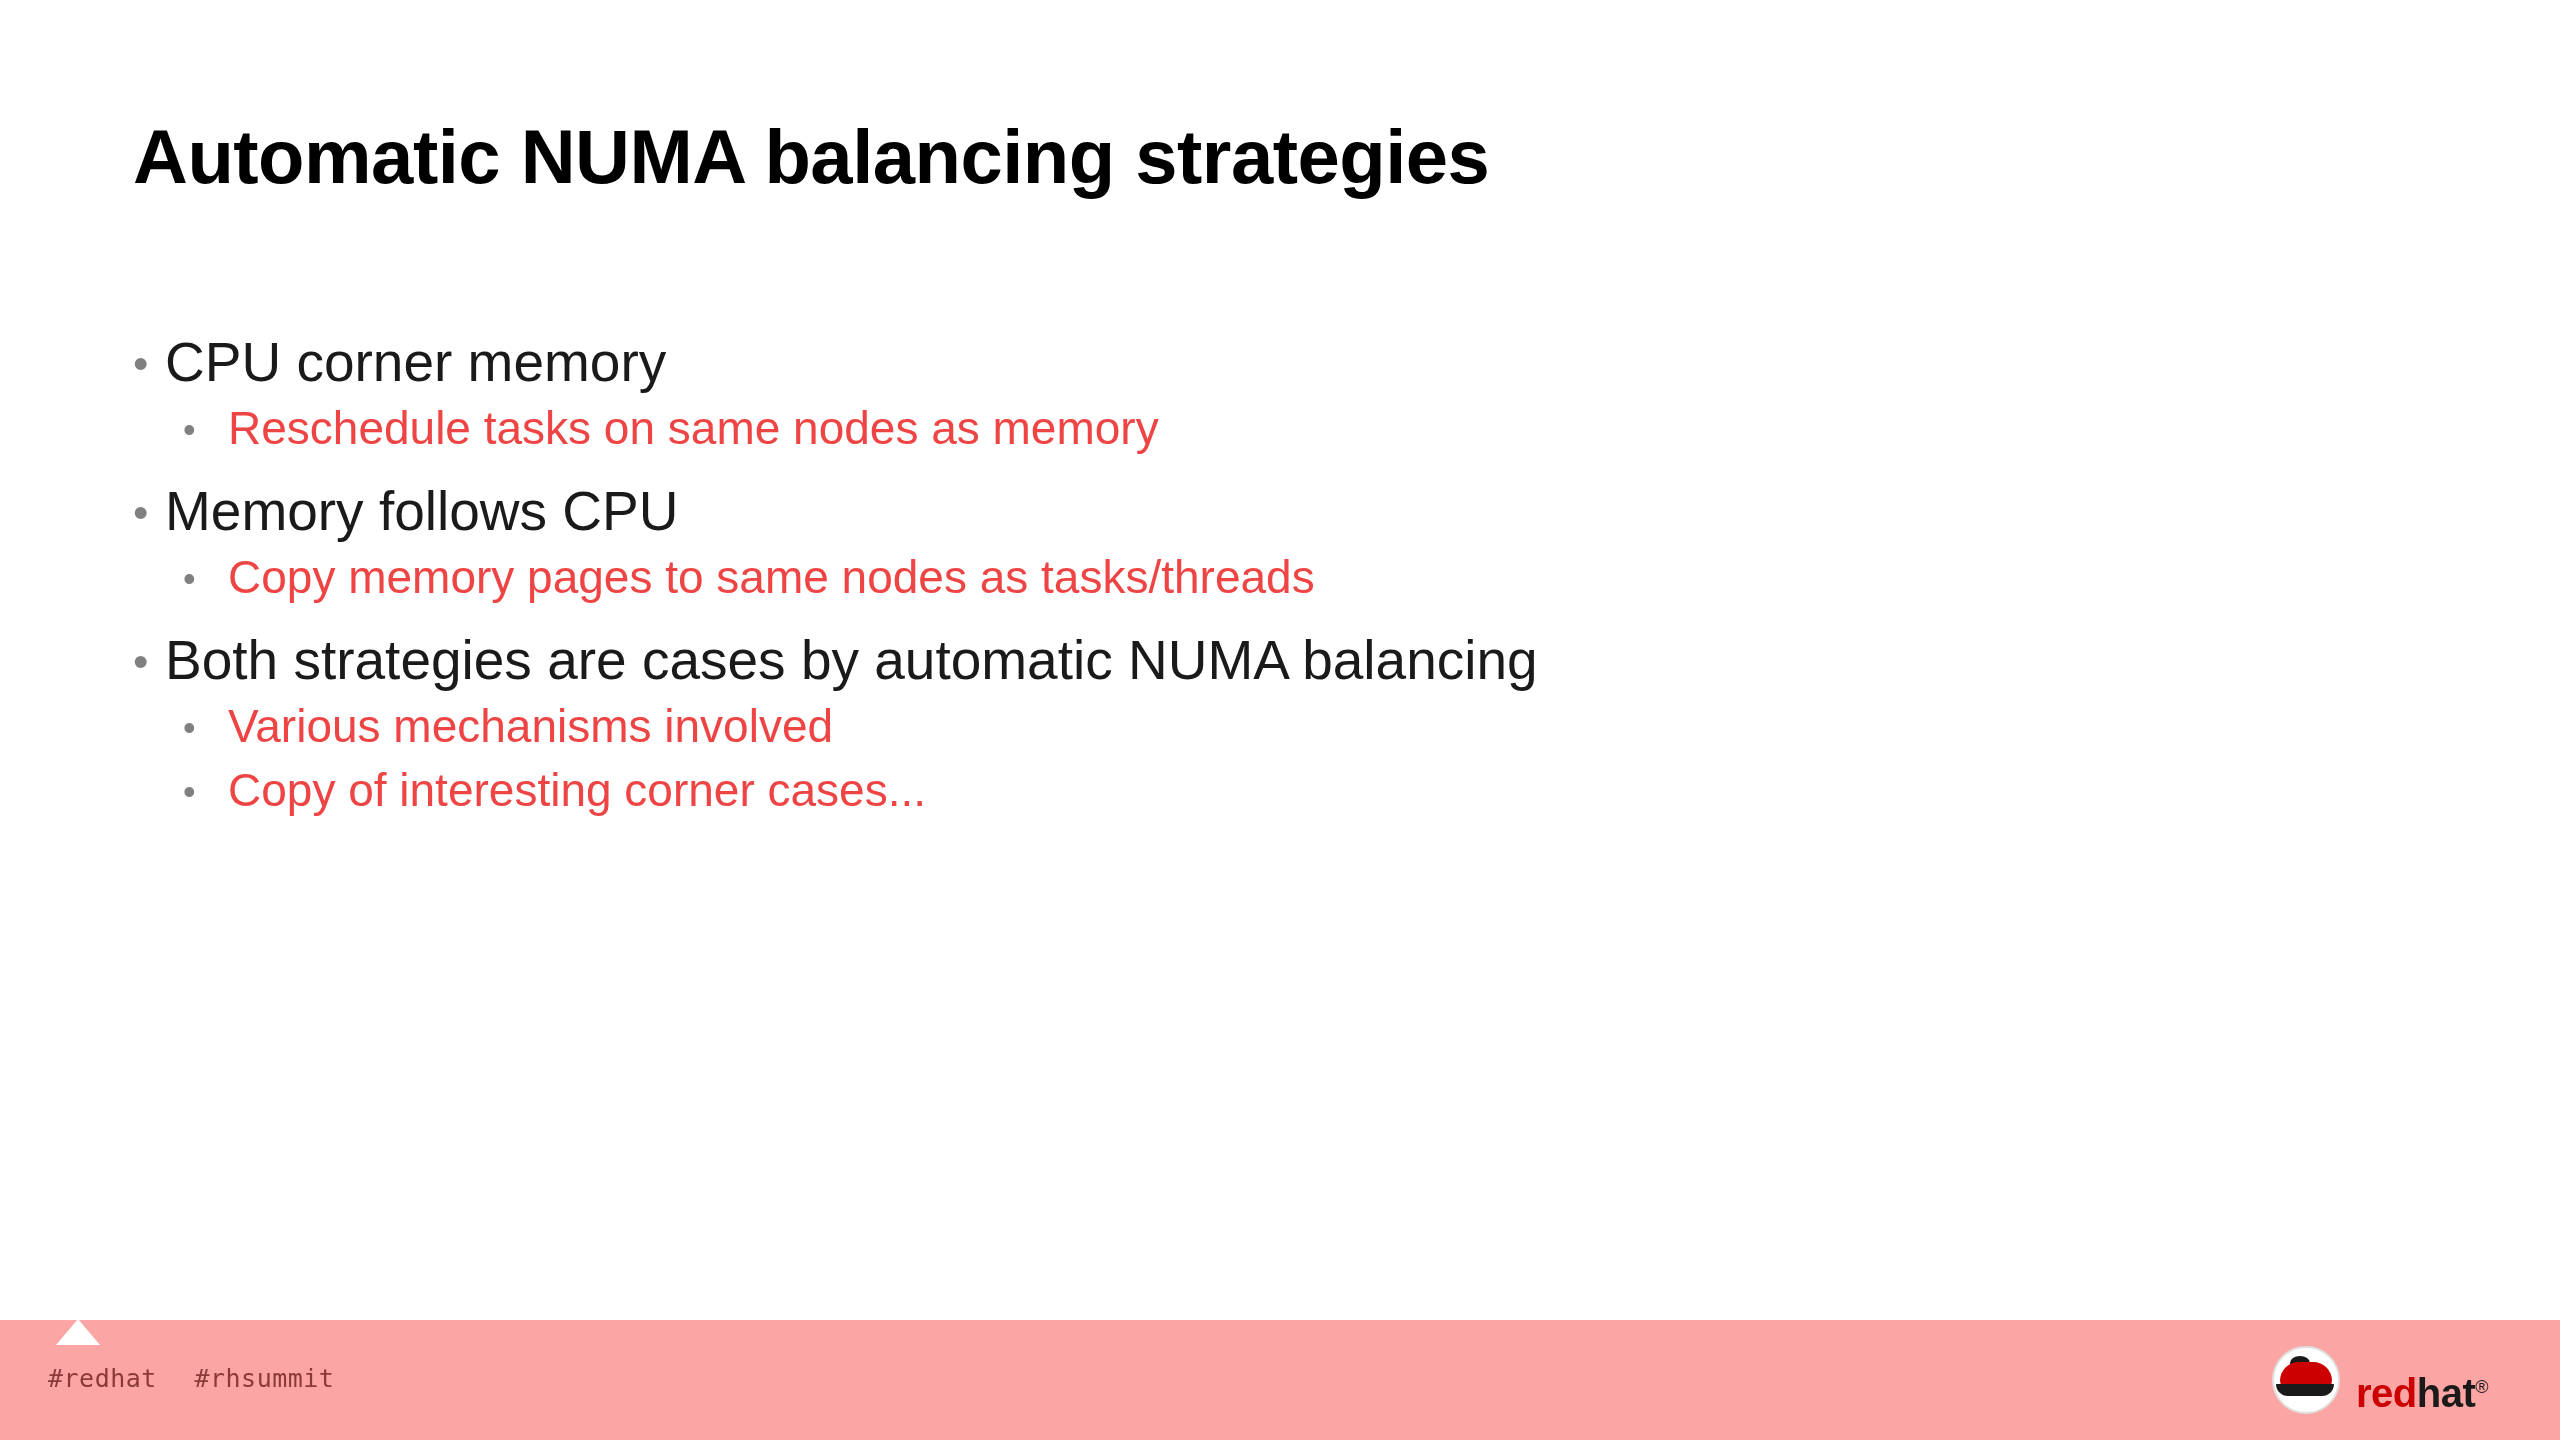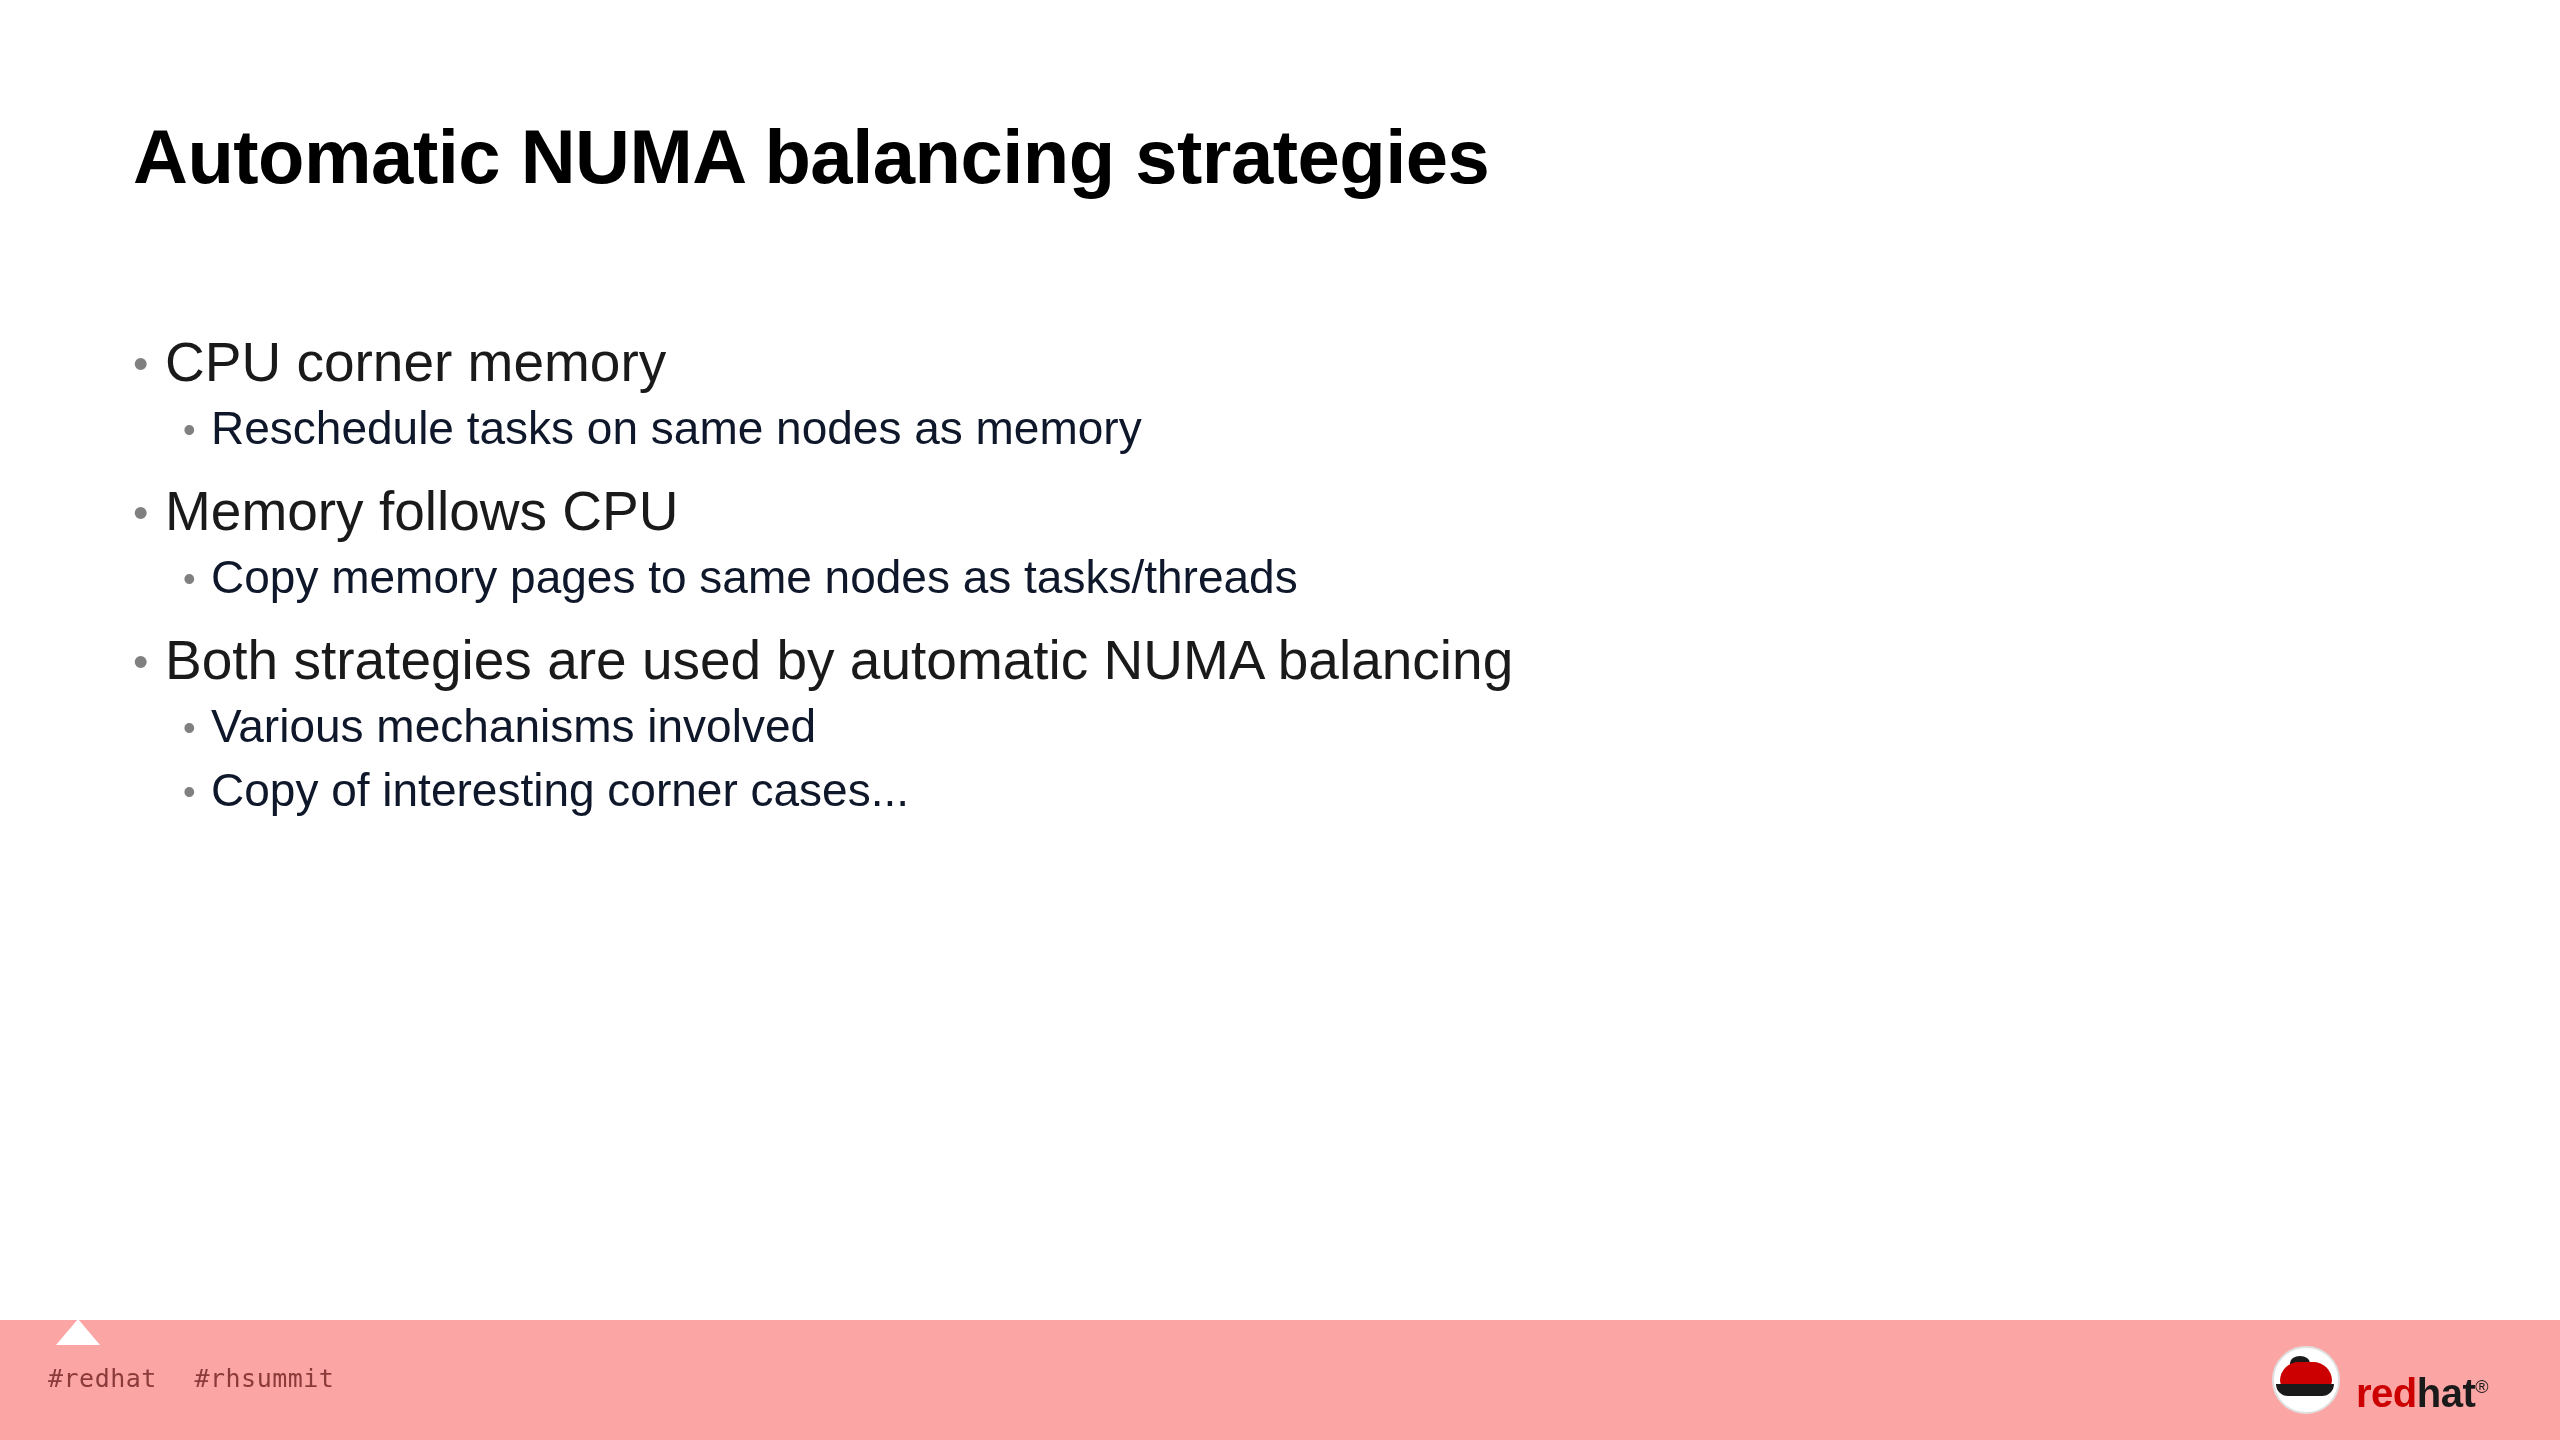--- a/index.html
+++ b/index.html
@@ -66,22 +66,23 @@
   .bullet-l2 .marker {
     color: #808080;
     font-size: 36px;
     line-height: 1;
     width: 28px;
     flex: 0 0 28px;
     padding-top: 11px;
   }
   .bullet-l2 .text {
     font-size: 46px;
-    color: #0f172a;
+    color: #ef4444;
     font-weight: normal;
+    margin-left: 17px;
   }
   .spacer-sm { height: 14px; }
 
   .footer {
     position: absolute;
     left: 0;
     bottom: 0;
     width: 2560px;
     height: 120px;
     background: #fca5a5;
@@ -191,21 +192,21 @@
 
     <div class="bullet-l2">
       <span class="marker">•</span>
       <span class="text">Copy memory pages to same nodes as tasks/threads</span>
     </div>
 
     <div class="spacer-sm"></div>
 
     <div class="bullet-l1">
       <span class="marker">•</span>
-      <span class="text">Both strategies are used by automatic NUMA balancing</span>
+      <span class="text">Both strategies are cases by automatic NUMA balancing</span>
     </div>
 
     <div class="bullet-l2">
       <span class="marker">•</span>
       <span class="text">Various mechanisms involved</span>
     </div>
 
     <div class="bullet-l2">
       <span class="marker">•</span>
       <span class="text">Copy of interesting corner cases...</span>

